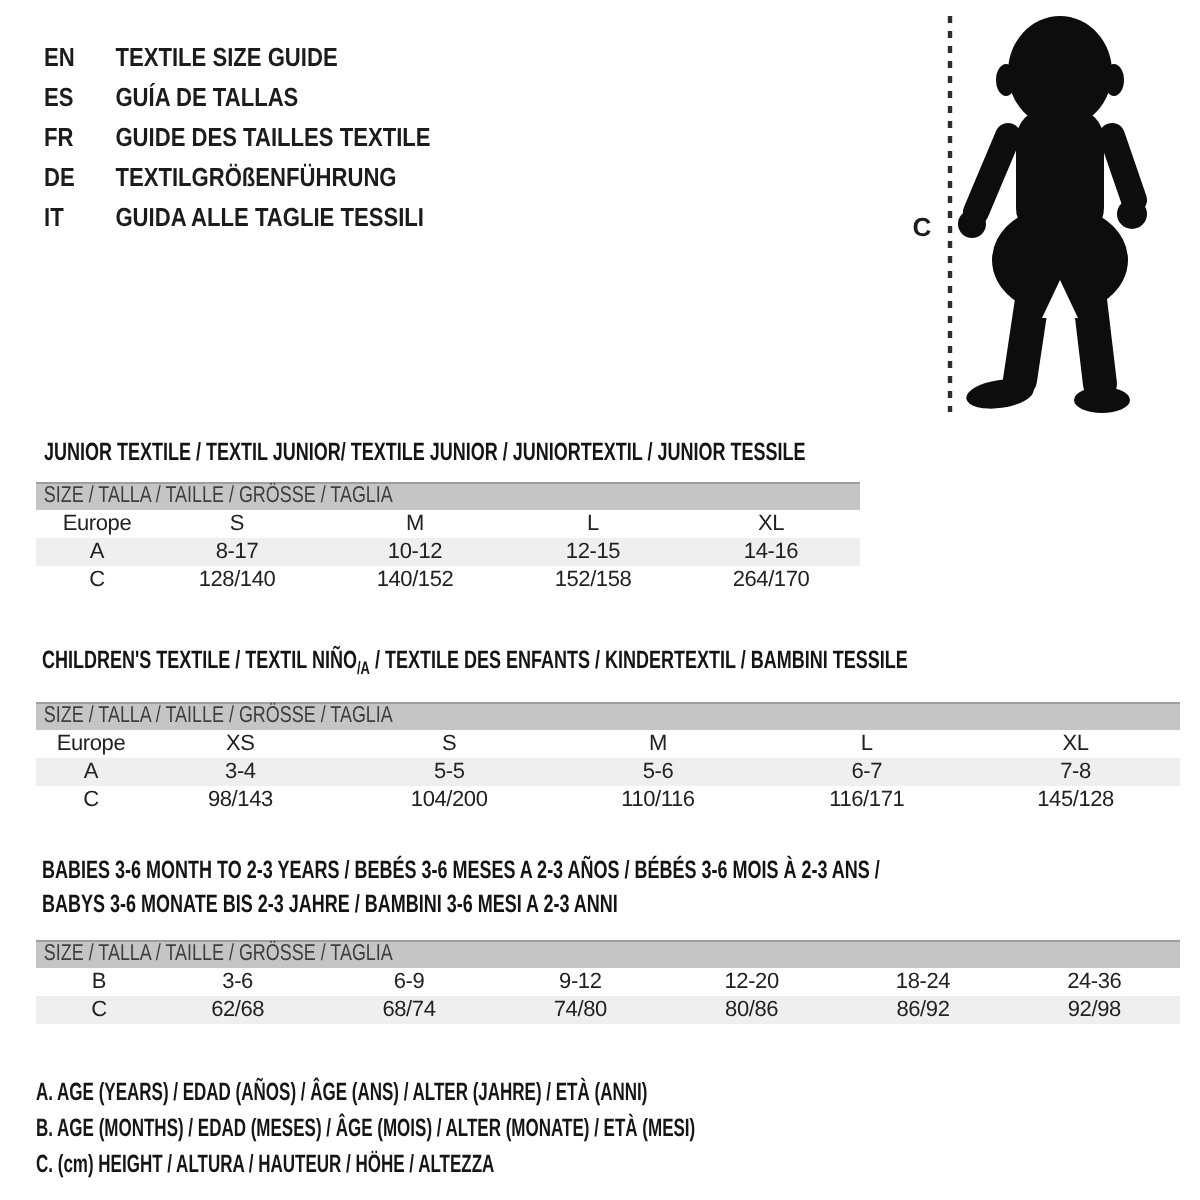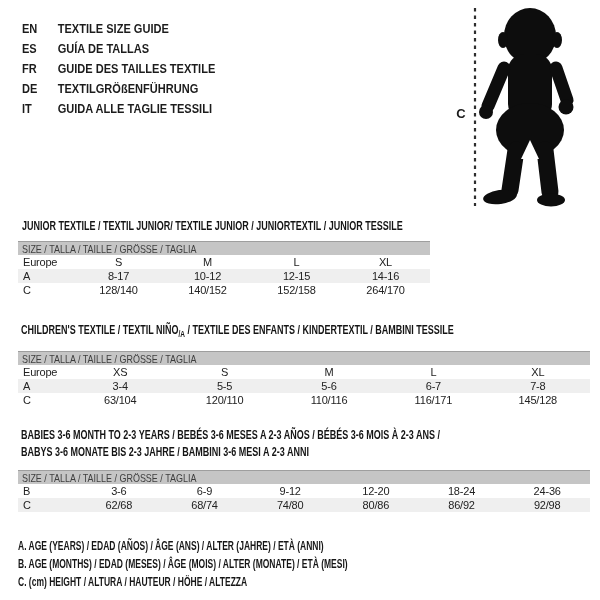--- a/index.html
+++ b/index.html
@@ -26,29 +26,29 @@
   .sec1-title{left:22px;top:219px;}
   .sec2-title{left:21px;top:323px;}
   .sec3-title{left:21px;top:427px;}
 
   
   .tbl{box-sizing:border-box;}
   .sec1-table{left:18px;top:241px;width:412px;}
   .sec2-table{left:18px;top:351px;width:572px;}
   .sec3-table{left:18px;top:470px;width:572px;}
   .bar{height:14px;background:#c5c5c5;border-top:1px solid #9e9e9e;
-       display:flex;align-items:center;box-sizing:border-box;}
+       display:flex;align-items:flex-start;box-sizing:border-box;}
   .bar span{font-size:11.5px;color:#3e3e3e;white-space:nowrap;padding-left:5px;
             transform:scaleX(0.78);transform-origin:0 50%;}
   .trow{display:grid;height:14px;align-items:center;font-size:11px;
         letter-spacing:-0.2px;color:#222222;}
   .t1 .trow{grid-template-columns:56px repeat(4,1fr);}
   .t2 .trow{grid-template-columns:50px repeat(5,1fr);}
   .t3 .trow{grid-template-columns:58px repeat(6,1fr);}
-  .trow .lab{padding-left:5px;text-align:left;}
+  .trow .lab{padding-left:5px;text-align:center;}
   .trow .val{text-align:center;}
   .tbl > .trow:nth-child(3){background:#efefef;}
 
   
   .fnotes{left:18px;top:537px;transform:scaleX(0.68);transform-origin:0 0;}
   .fnotes .fline{font-weight:bold;font-size:12.5px;line-height:18px;white-space:nowrap;color:#161616;}
 </style>
 </head>
 <body>
 
@@ -140,22 +140,22 @@
   <div class="trow">
     <span class="lab">A</span>
     <span class="val">3-4</span>
     <span class="val">5-5</span>
     <span class="val">5-6</span>
     <span class="val">6-7</span>
     <span class="val">7-8</span>
   </div>
   <div class="trow">
     <span class="lab">C</span>
-    <span class="val">63/104</span>
-    <span class="val">120/110</span>
+    <span class="val">98/143</span>
+    <span class="val">104/200</span>
     <span class="val">110/116</span>
     <span class="val">116/171</span>
     <span class="val">145/128</span>
   </div>
 </div>
 
 <div class="abs title sec3-title">
   <div class="title2line">BABIES 3-6 MONTH TO 2-3 YEARS / BEBÉS 3-6 MESES A 2-3 AÑOS / BÉBÉS 3-6 MOIS À 2-3 ANS /</div>
   <div class="title2line">BABYS 3-6 MONATE BIS 2-3 JAHRE / BAMBINI 3-6 MESI A 2-3 ANNI</div>
 </div>

